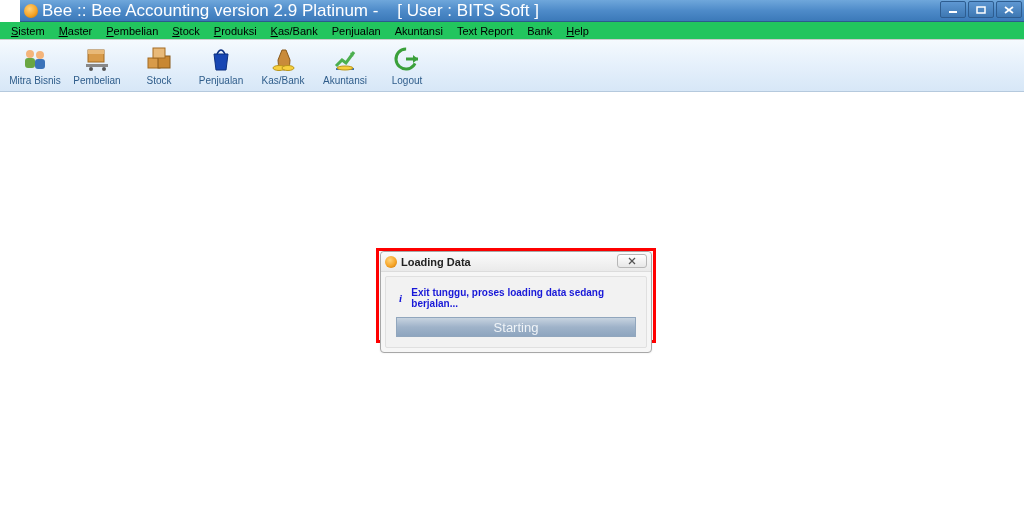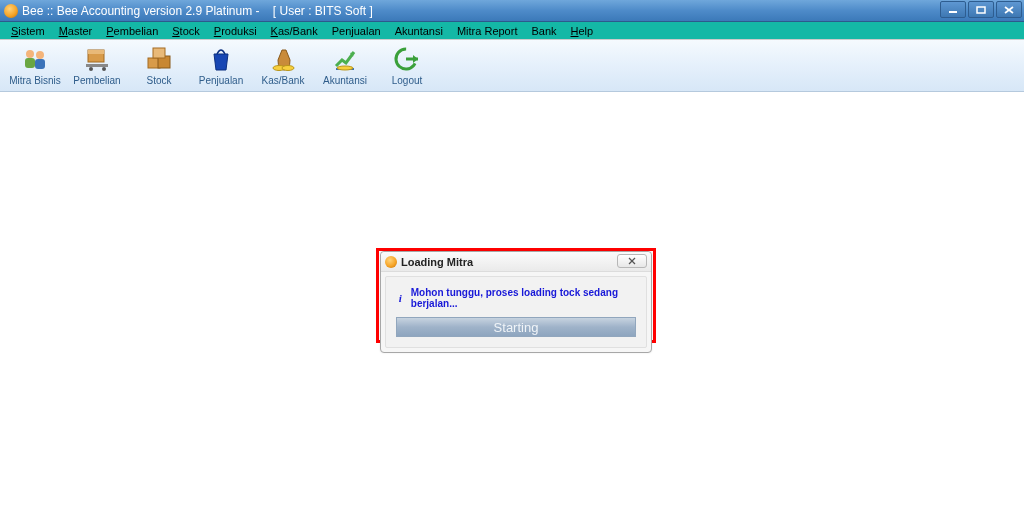--- a/index.html
+++ b/index.html
@@ -14,22 +14,23 @@
     position: relative;
   }
   
   .titlebar {
     height: 22px;
     background: linear-gradient(to bottom, #6fa7db 0%, #4e8bc9 50%, #3b79b9 100%);
     border-bottom: 1px solid #2c5a8c;
     display: flex;
     align-items: center;
     color: #ffffff;
-    font-size: 12px;
+    font-size: 17px;
     position: relative;
+    margin-left: 20px;
   }
   .titlebar .app-icon {
     width: 14px; height: 14px;
     margin: 0 4px 0 4px;
     background: radial-gradient(circle at 40% 35%, #ffd27a 0%, #f6a528 55%, #c36b00 100%);
     border-radius: 50%;
   }
   .titlebar .title-text { white-space: pre; }
   .win-controls {
     position: absolute;
@@ -42,21 +43,21 @@
     background: linear-gradient(to bottom,#5e97d2,#3e78b3);
     border: 1px solid #2e5d90;
     border-radius: 2px;
     display: flex; align-items: center; justify-content: center;
   }
   .win-btn.close { background: linear-gradient(to bottom,#5e97d2,#3e78b3); }
   .win-btn svg { display:block; }
   
   .menubar {
     height: 18px;
-    background: #14b8a6;
+    background: #22c55e;
     border-bottom: 1px solid #cccccc;
     display: flex;
     align-items: center;
     padding: 0 4px;
     color: #000;
   }
   .menu-item {
     padding: 1px 7px;
     cursor: default;
   }
@@ -204,21 +205,21 @@
 
 <div class="menubar" id="menubar">
     <span class="menu-item"><span class="mn">S</span>istem</span>
     <span class="menu-item"><span class="mn">M</span>aster</span>
     <span class="menu-item"><span class="mn">P</span>embelian</span>
     <span class="menu-item"><span class="mn">S</span>tock</span>
     <span class="menu-item"><span class="mn">P</span>roduksi</span>
     <span class="menu-item"><span class="mn">K</span>as/Bank</span>
     <span class="menu-item">Penjualan</span>
     <span class="menu-item">Akuntansi</span>
-    <span class="menu-item">Mitra Report</span>
+    <span class="menu-item">Text Report</span>
     <span class="menu-item">Bank</span>
     <span class="menu-item"><span class="mn">H</span>elp</span>
   </div>
 
 <div class="toolbar" id="toolbar">
     <div class="tool">
       <span class="ticon">
         <svg width="30" height="26">
           <circle cx="10" cy="8" r="4" fill="#f4b47a"></circle>
           <rect x="5" y="12" width="10" height="10" rx="3" fill="#6aa642"></rect>
@@ -290,31 +291,31 @@
       </span>
       <span class="tool-label">Logout</span>
     </div>
   </div>
 
 <div class="content">
   <div class="highlight"></div>
   <div class="modal">
     <div class="modal-title">
       <span class="mt-icon"></span>
-      <span>Loading Mitra</span>
+      <span>Loading Data</span>
       <div class="modal-close">
         <svg width="16" height="8">
             <line x1="5" y1="1" x2="11" y2="7" stroke="#555" stroke-width="1.2"></line>
             <line x1="11" y1="1" x2="5" y2="7" stroke="#555" stroke-width="1.2"></line>
           </svg>
       </div>
     </div>
     <div class="modal-body">
       <div class="modal-msg">
         <span class="info-i">i</span>
-        <span>Mohon tunggu, proses loading tock sedang berjalan...</span>
+        <span>Exit tunggu, proses loading data sedang berjalan...</span>
       </div>
       <div class="progress">
         <span>Starting</span>
       </div>
     </div>
   </div>
 </div>
 
 </body></html>

